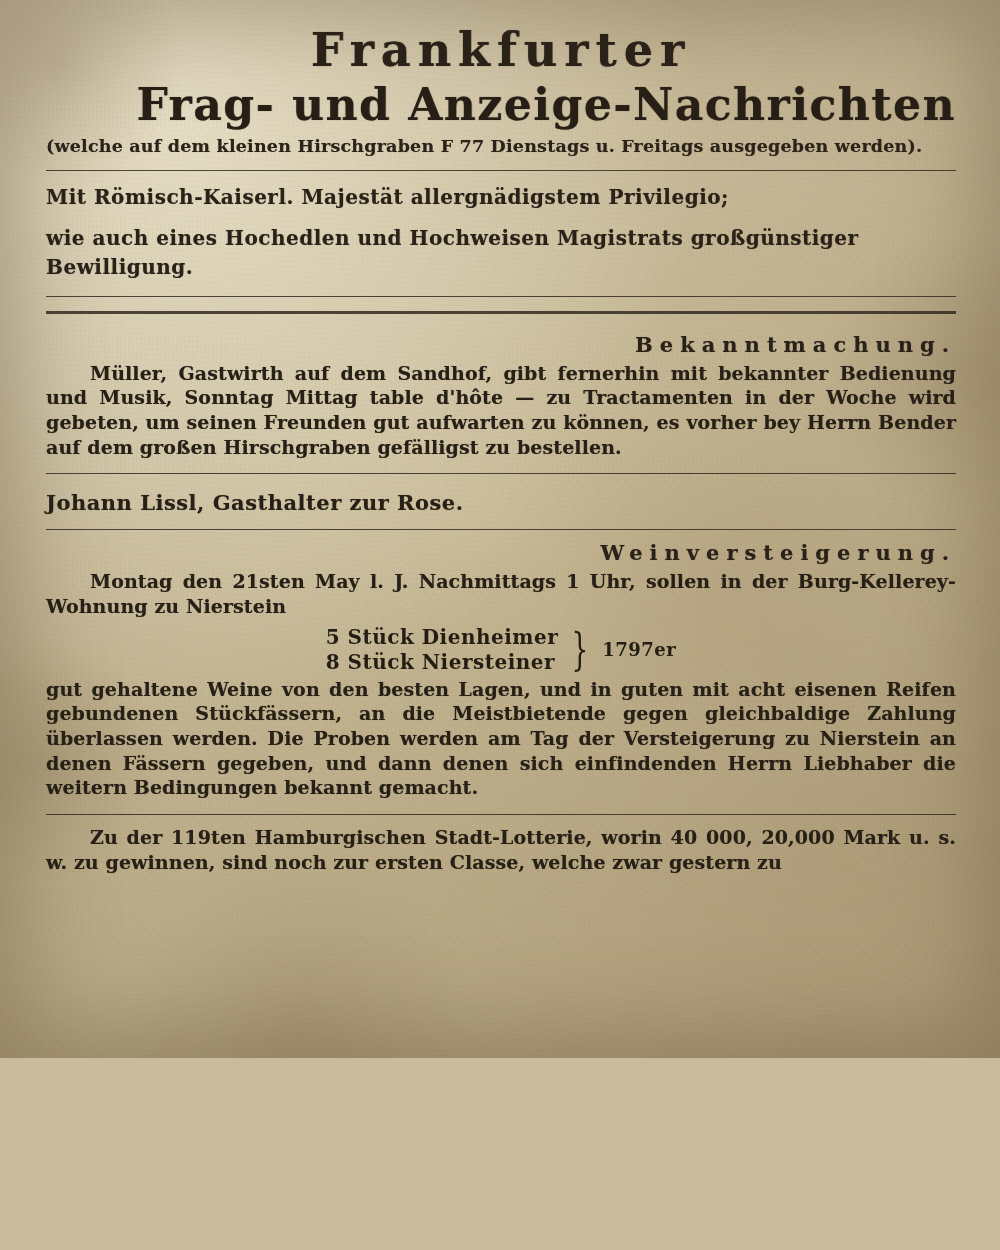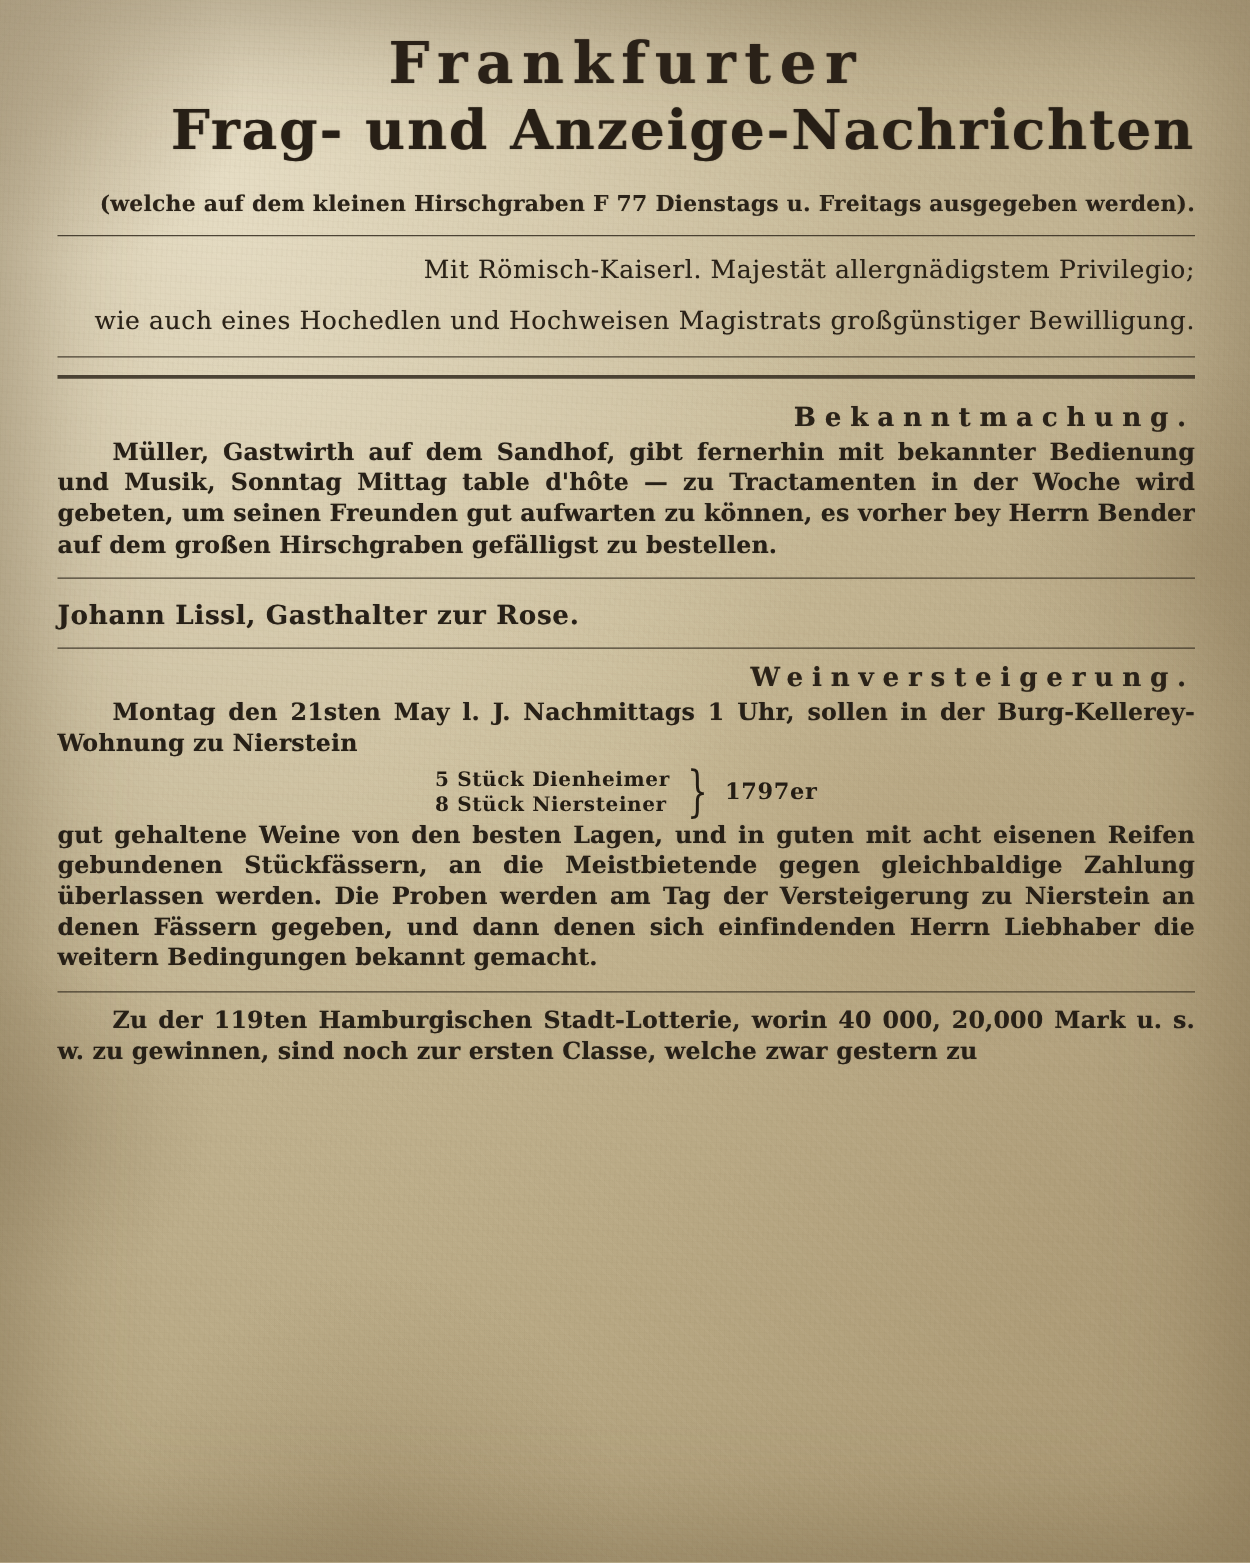--- a/index.html
+++ b/index.html
@@ -11,21 +11,21 @@
     height: 1250px;
     overflow: hidden;
     background: #c9bc9c;
     font-family: "DejaVu Serif", serif;
   }
 
   
   #page {
     position: relative;
     width: 1000px;
-    height: 1250px;
+    height: 1058px;
     background:
       radial-gradient(ellipse at 18% 12%, rgba(255,250,232,0.55) 0%, rgba(255,250,232,0) 45%),
       radial-gradient(ellipse at 85% 80%, rgba(150,128,92,0.30) 0%, rgba(150,128,92,0) 55%),
       radial-gradient(ellipse at 50% 50%, rgba(206,191,160,0.0) 0%, rgba(120,100,70,0.22) 100%),
       linear-gradient(160deg, #d8cbaa 0%, #cfc2a0 30%, #c8ba96 60%, #bfb089 100%);
     box-sizing: border-box;
   }
   #grain {
     position: absolute;
     inset: 0;
@@ -83,42 +83,42 @@
     text-align: right;
     font-size: 44px;
     line-height: 1.12;
     letter-spacing: 1.5px;
     font-weight: 700;
     margin-top: 6px;
     color: #271f16;
     text-shadow: 0 0 1px rgba(40,30,18,.5), .6px .4px 0 rgba(60,46,28,.3);
   }
   .masthead-sub {
-    text-align: right;
+    text-align: left;
     font-size: 17.5px;
-    margin-top: 24px;
+    margin-top: 6px;
     letter-spacing: .2px;
     font-weight: 600;
     color: #2b2319;
   }
 
   .rule {
     height: 0;
     border-top: 2px solid #332a1e;
     margin: 14px 0 0 0;
     opacity: .85;
   }
   .rule.thin { border-top-width: 1.4px; }
   .rule.thick { border-top-width: 3.2px; }
 
   .privilege {
-    text-align: right;
+    text-align: left;
     font-size: 20px;
     line-height: 1.45;
-    font-weight: 400;
+    font-weight: 700;
     margin: 12px 0 10px;
     color: #2a2218;
   }
 
   .issueline {
     text-align: center;
     font-size: 29px;
     font-weight: 700;
     letter-spacing: 1.2px;
     margin: 14px 0 10px;
@@ -153,21 +153,21 @@
   }
 
   .winelots {
     margin: 2px 0 2px 0;
     display: flex;
     justify-content: center;
     align-items: center;
     gap: 6px;
   }
   .winelots .lots {
-    font-size: 16px;
+    font-size: 20px;
     font-weight: 700;
     line-height: 1.25;
     text-align: left;
   }
   .winelots .brace {
     font-size: 44px;
     line-height: .85;
     font-weight: 400;
     transform: scaleX(.6);
     margin: 0 2px;

